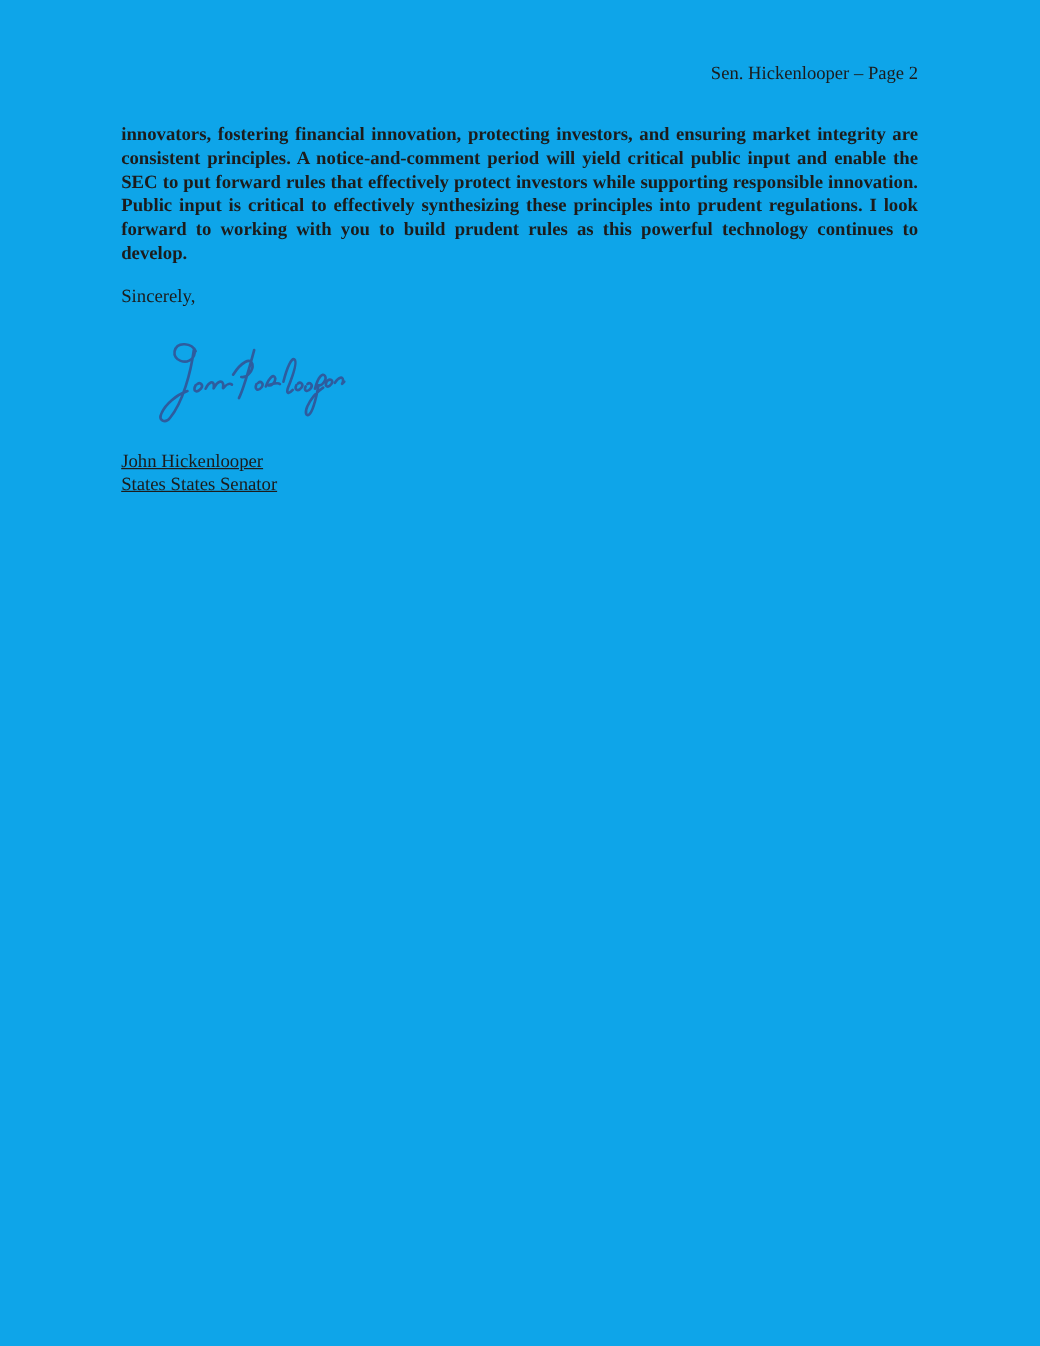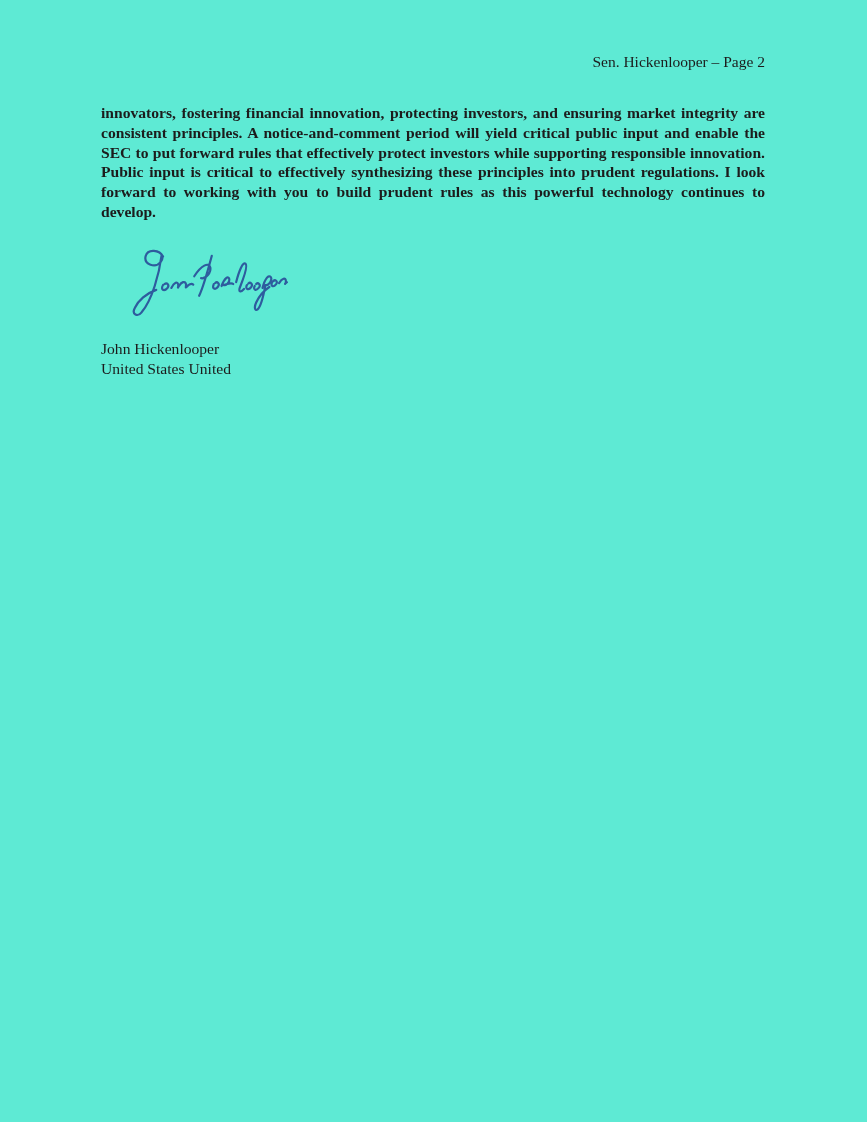--- a/index.html
+++ b/index.html
@@ -4,21 +4,21 @@
 <style>
   html, body {
     margin: 0;
     padding: 0;
     background: #ffffff;
   }
   .page {
     position: relative;
     width: 867px;
     height: 1122px;
-    background: #5eead4;
+    background: #0ea5e9;
     font-family: "Liberation Serif", serif;
     color: #1c1c1c;
     overflow: hidden;
   }
   .content {
     position: absolute;
     left: 101px;
     top: 52px;
     width: 664px;
   }
@@ -55,43 +55,45 @@
     fill: none;
     stroke: currentColor;
     stroke-width: 4.5;
     stroke-linecap: round;
     stroke-linejoin: round;
   }
   .sender-block {
     margin-top: 14px;
     font-size: 15.6px;
     line-height: 19.8px;
+    text-decoration: underline;
   }
 </style>
 </head>
 <body>
 
 <div class="page">
   <div class="content">
 
     <div class="page-header">Sen. Hickenlooper – Page 2</div>
 
     <p class="body-paragraph">innovators, fostering financial innovation, protecting investors, and ensuring market integrity are consistent principles. A notice-and-comment period will yield critical public input and enable the SEC to put forward rules that effectively protect investors while supporting responsible innovation. Public input is critical to effectively synthesizing these principles into prudent regulations. I look forward to working with you to build prudent rules as this powerful technology continues to develop.</p>
 
+    <div class="closing">Sincerely,</div>
 
     <div class="signature-wrap" style="color: rgb(46, 92, 158);">
       <svg viewBox="0 0 360 160" xmlns="http://www.w3.org/2000/svg">
         <path d="M96,20 C90,6 64,2 60,20 C57,36 80,44 91,31 C95,26 95,20 93,17 C88,55 74,108 52,134 C44,144 31,139 38,125 C45,110 62,95 82,88"></path>
         <path d="M96,78 C90,88 98,92 105,84 C110,78 104,72 99,76 M113,84 C119,72 126,70 127,77 C128,82 125,86 128,81 C134,71 141,69 143,76 C144,80 141,85 144,82 C148,77 154,74 158,77"></path>
         <path d="M196,18 C188,48 178,84 170,100 M160,60 C174,38 190,30 193,42 C195,52 184,66 174,64"></path>
         <path d="M200,76 C196,86 203,89 209,81 C213,75 207,70 203,74 M216,80 C222,64 230,58 232,66 C233,74 224,80 220,78 C228,76 236,72 240,76"></path>
         <path d="M246,72 C252,48 260,30 265,34 C270,38 262,62 254,82 C250,92 255,94 262,86 M268,78 C264,86 271,90 277,82 C281,76 275,71 271,75 M284,80 C280,88 287,91 293,83 C297,77 291,72 287,76"></path>
         <path d="M300,84 C305,64 313,56 317,62 C321,68 312,80 306,78 C302,100 297,122 290,128 C285,132 282,125 287,114 C292,103 302,90 314,82 M320,72 C316,80 322,84 328,76 C332,70 326,66 322,70 M334,74 C340,64 348,62 348,70 C348,76 343,78 350,72"></path>
       </svg>
     </div>
 
     <div class="sender-block">
       <div>John Hickenlooper</div>
-      <div>United States United</div>
+      <div>States States Senator</div>
     </div>
 
   </div>
 </div>
 
 </body></html>

